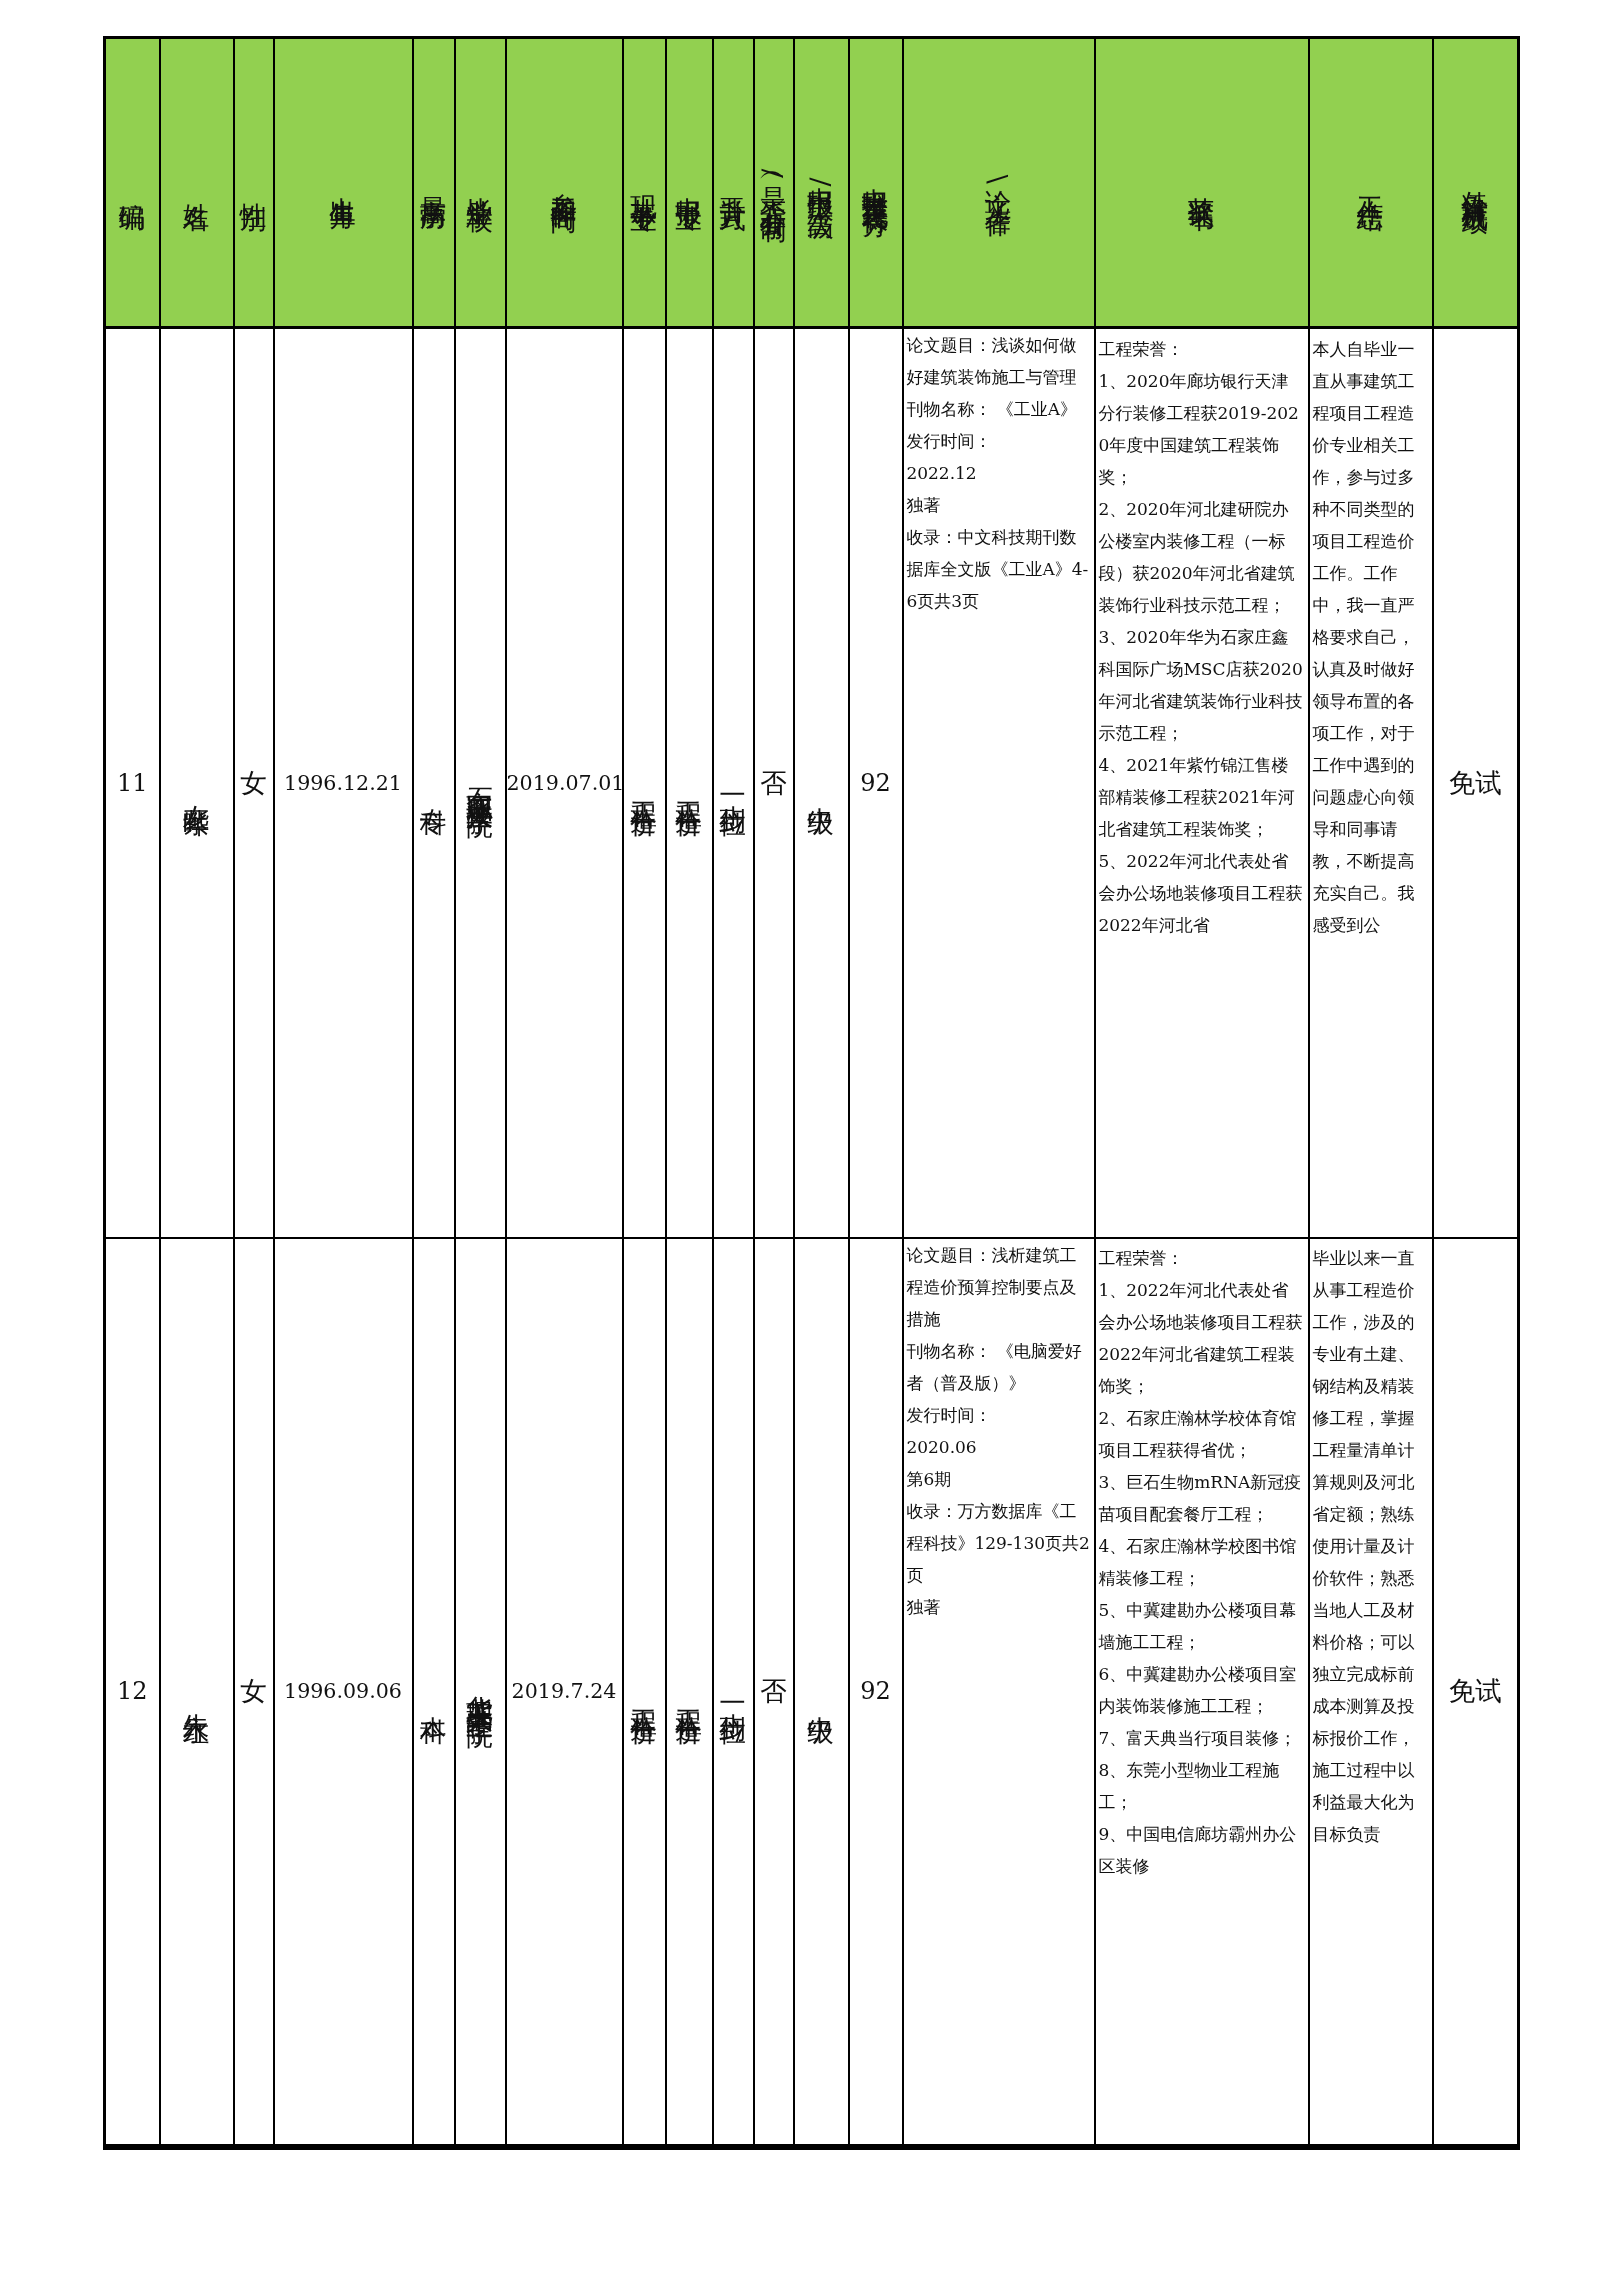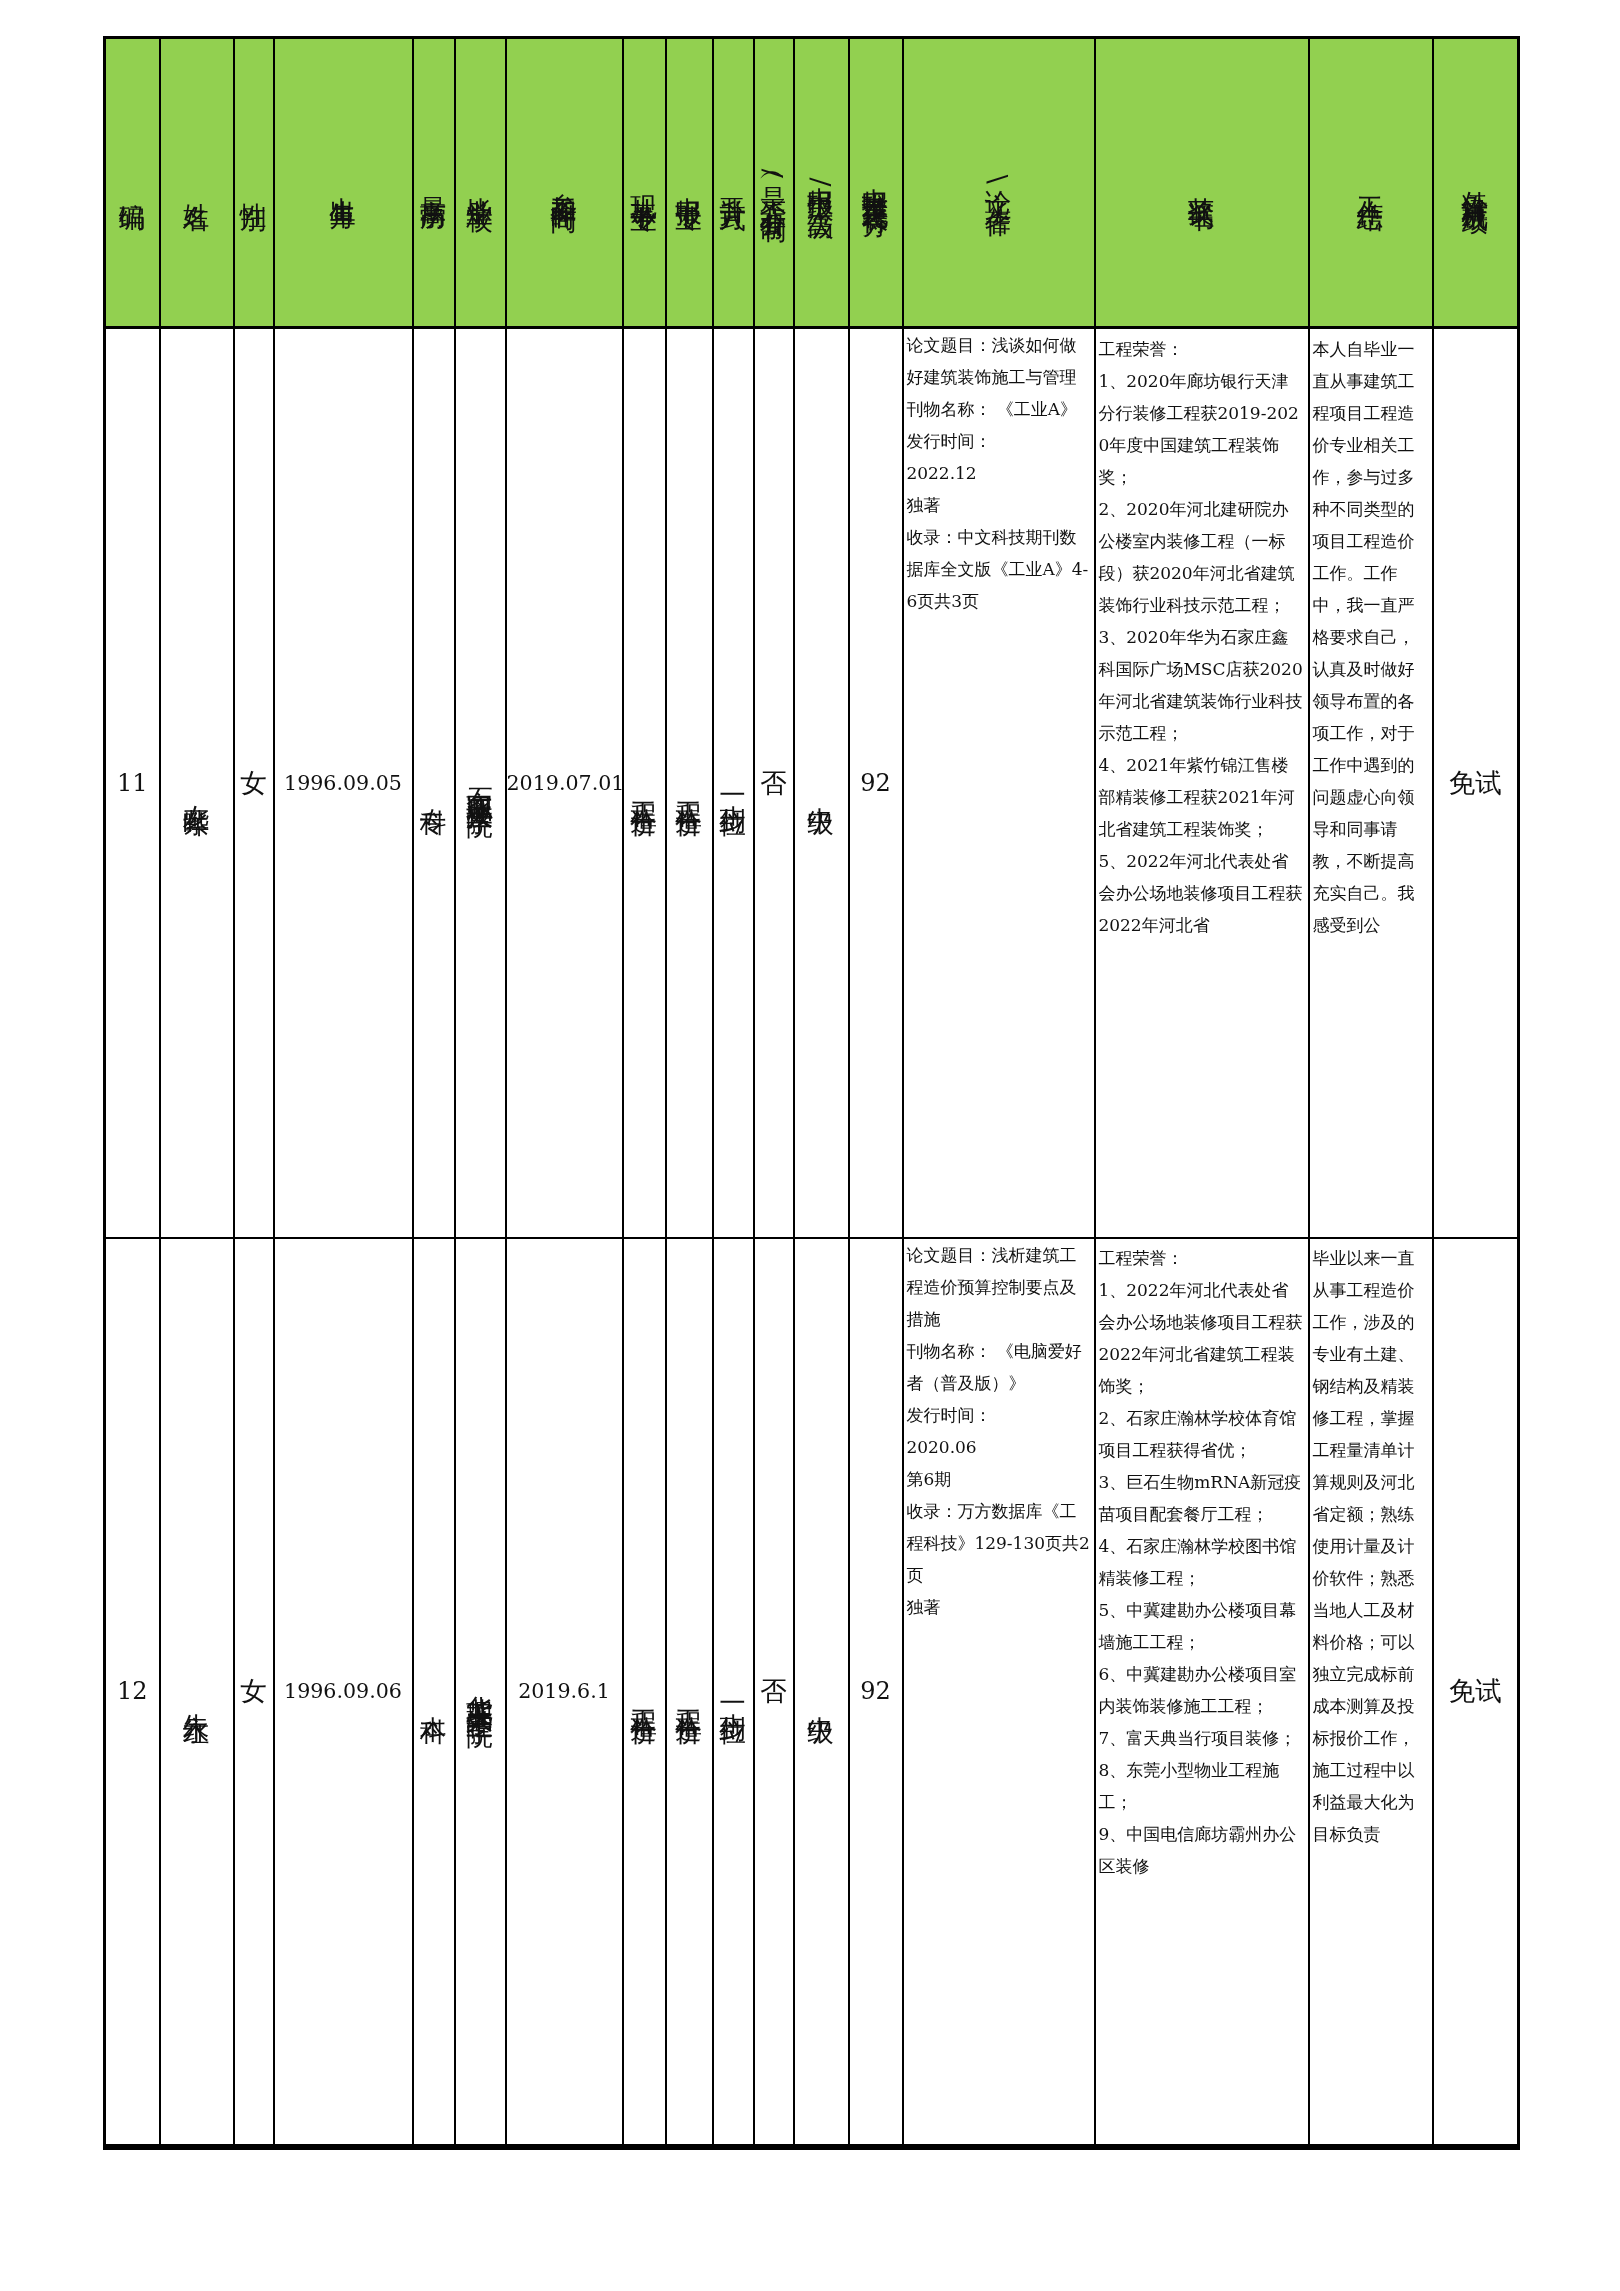--- a/index.html
+++ b/index.html
@@ -103,21 +103,21 @@
     <th><span class="vtext">论文\著作</span></th>
     <th><span class="vtext">获奖证书</span></th>
     <th><span class="vtext">工作总结</span></th>
     <th><span class="vtext">外语计算机成绩</span></th>
   </tr>
 
   <tr class="r1">
     <td class="num">11</td>
     <td><span class="vtext">左紫晔</span></td>
     <td>女</td>
-    <td class="date">1996.09.05</td>
+    <td class="date">1996.12.21</td>
     <td><span class="vtext">专科</span></td>
     <td><span class="vtext">石家庄职业技术学院</span></td>
     <td class="date">2019.07.01</td>
     <td><span class="vtext">工程造价</span></td>
     <td><span class="vtext">工程造价</span></td>
     <td><span class="vtext">一步到位</span></td>
     <td>否</td>
     <td><span class="vtext">中级</span></td>
     <td class="num">92</td>
     <td class="blockcell">
@@ -148,21 +148,21 @@
     <td>免试</td>
   </tr>
 
   <tr class="r2">
     <td class="num">12</td>
     <td><span class="vtext">朱永红</span></td>
     <td>女</td>
     <td class="date">1996.09.06</td>
     <td><span class="vtext">本科</span></td>
     <td><span class="vtext">华北理工大学轻工学院</span></td>
-    <td class="date">2019.6.1</td>
+    <td class="date">2019.7.24</td>
     <td><span class="vtext">工程造价</span></td>
     <td><span class="vtext">工程造价</span></td>
     <td><span class="vtext">一步到位</span></td>
     <td>否</td>
     <td><span class="vtext">中级</span></td>
     <td class="num">92</td>
     <td class="blockcell">
           <div class="clip vcenter">
             <div class="txt">论文题目：浅析建筑工程造价预算控制要点及措施
 刊物名称： 《电脑爱好者（普及版）》

